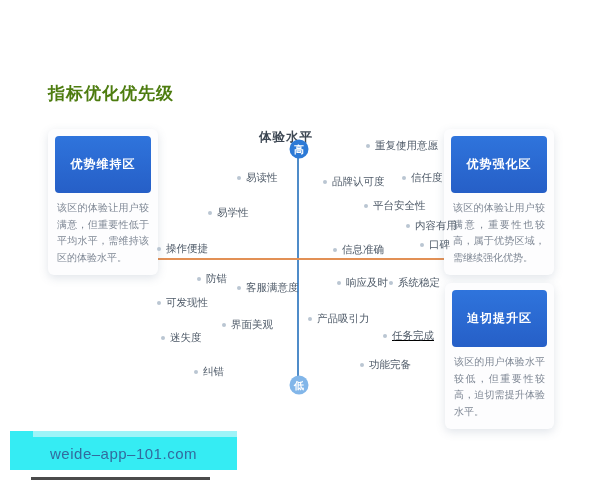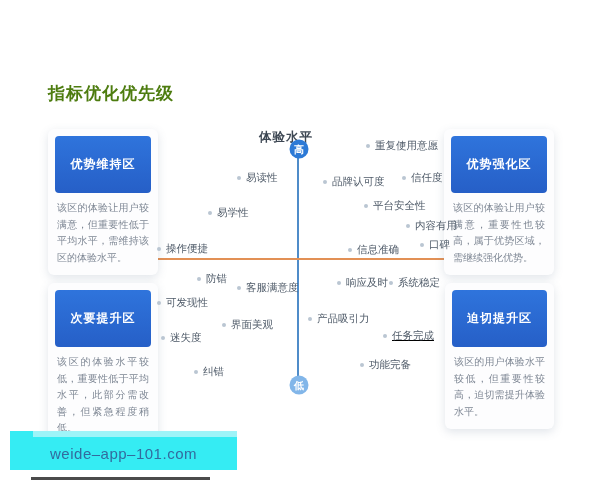--- a/index.html
+++ b/index.html
@@ -61,24 +61,20 @@
   <div class="cap h-high">高</div>
 
   <div class="card tl">
     <div class="card-head">优势维持区</div>
     <div class="card-body">该区的体验让用户较满意，但重要性低于平均水平，需维持该区的体验水平。</div>
   </div>
   <div class="card tr">
     <div class="card-head">优势强化区</div>
     <div class="card-body">该区的体验让用户较满意，重要性也较高，属于优势区域，需继续强化优势。</div>
   </div>
-  <div class="card bl">
-    <div class="card-head">次要提升区</div>
-    <div class="card-body">该区的体验水平较低，重要性低于平均水平，此部分需改善，但紧急程度稍低。</div>
-  </div>
   <div class="card br">
     <div class="card-head">迫切提升区</div>
     <div class="card-body">该区的用户体验水平较低，但重要性较高，迫切需提升体验水平。</div>
   </div>
 
   <div id="points">
       <div class="point" style="left: 237px; top: 178px;">
         <span class="dot"></span>
         <span class="plabel">易读性</span>
       </div>
@@ -107,21 +103,21 @@
         <span class="plabel">平台安全性</span>
       </div>
       <div class="point" style="left: 406px; top: 226px;">
         <span class="dot"></span>
         <span class="plabel">内容有用</span>
       </div>
       <div class="point" style="left: 420px; top: 245px;">
         <span class="dot"></span>
         <span class="plabel">口碑</span>
       </div>
-      <div class="point" style="left: 348px; top: 250px; justify-content: center;">
+      <div class="point" style="left: 333px; top: 250px; justify-content: center;">
         <span class="dot"></span>
         <span class="plabel">信息准确</span>
       </div>
       <div class="point" style="left: 197px; top: 279px;">
         <span class="dot"></span>
         <span class="plabel">防错</span>
       </div>
       <div class="point" style="left: 237px; top: 288px;">
         <span class="dot"></span>
         <span class="plabel">客服满意度</span>

